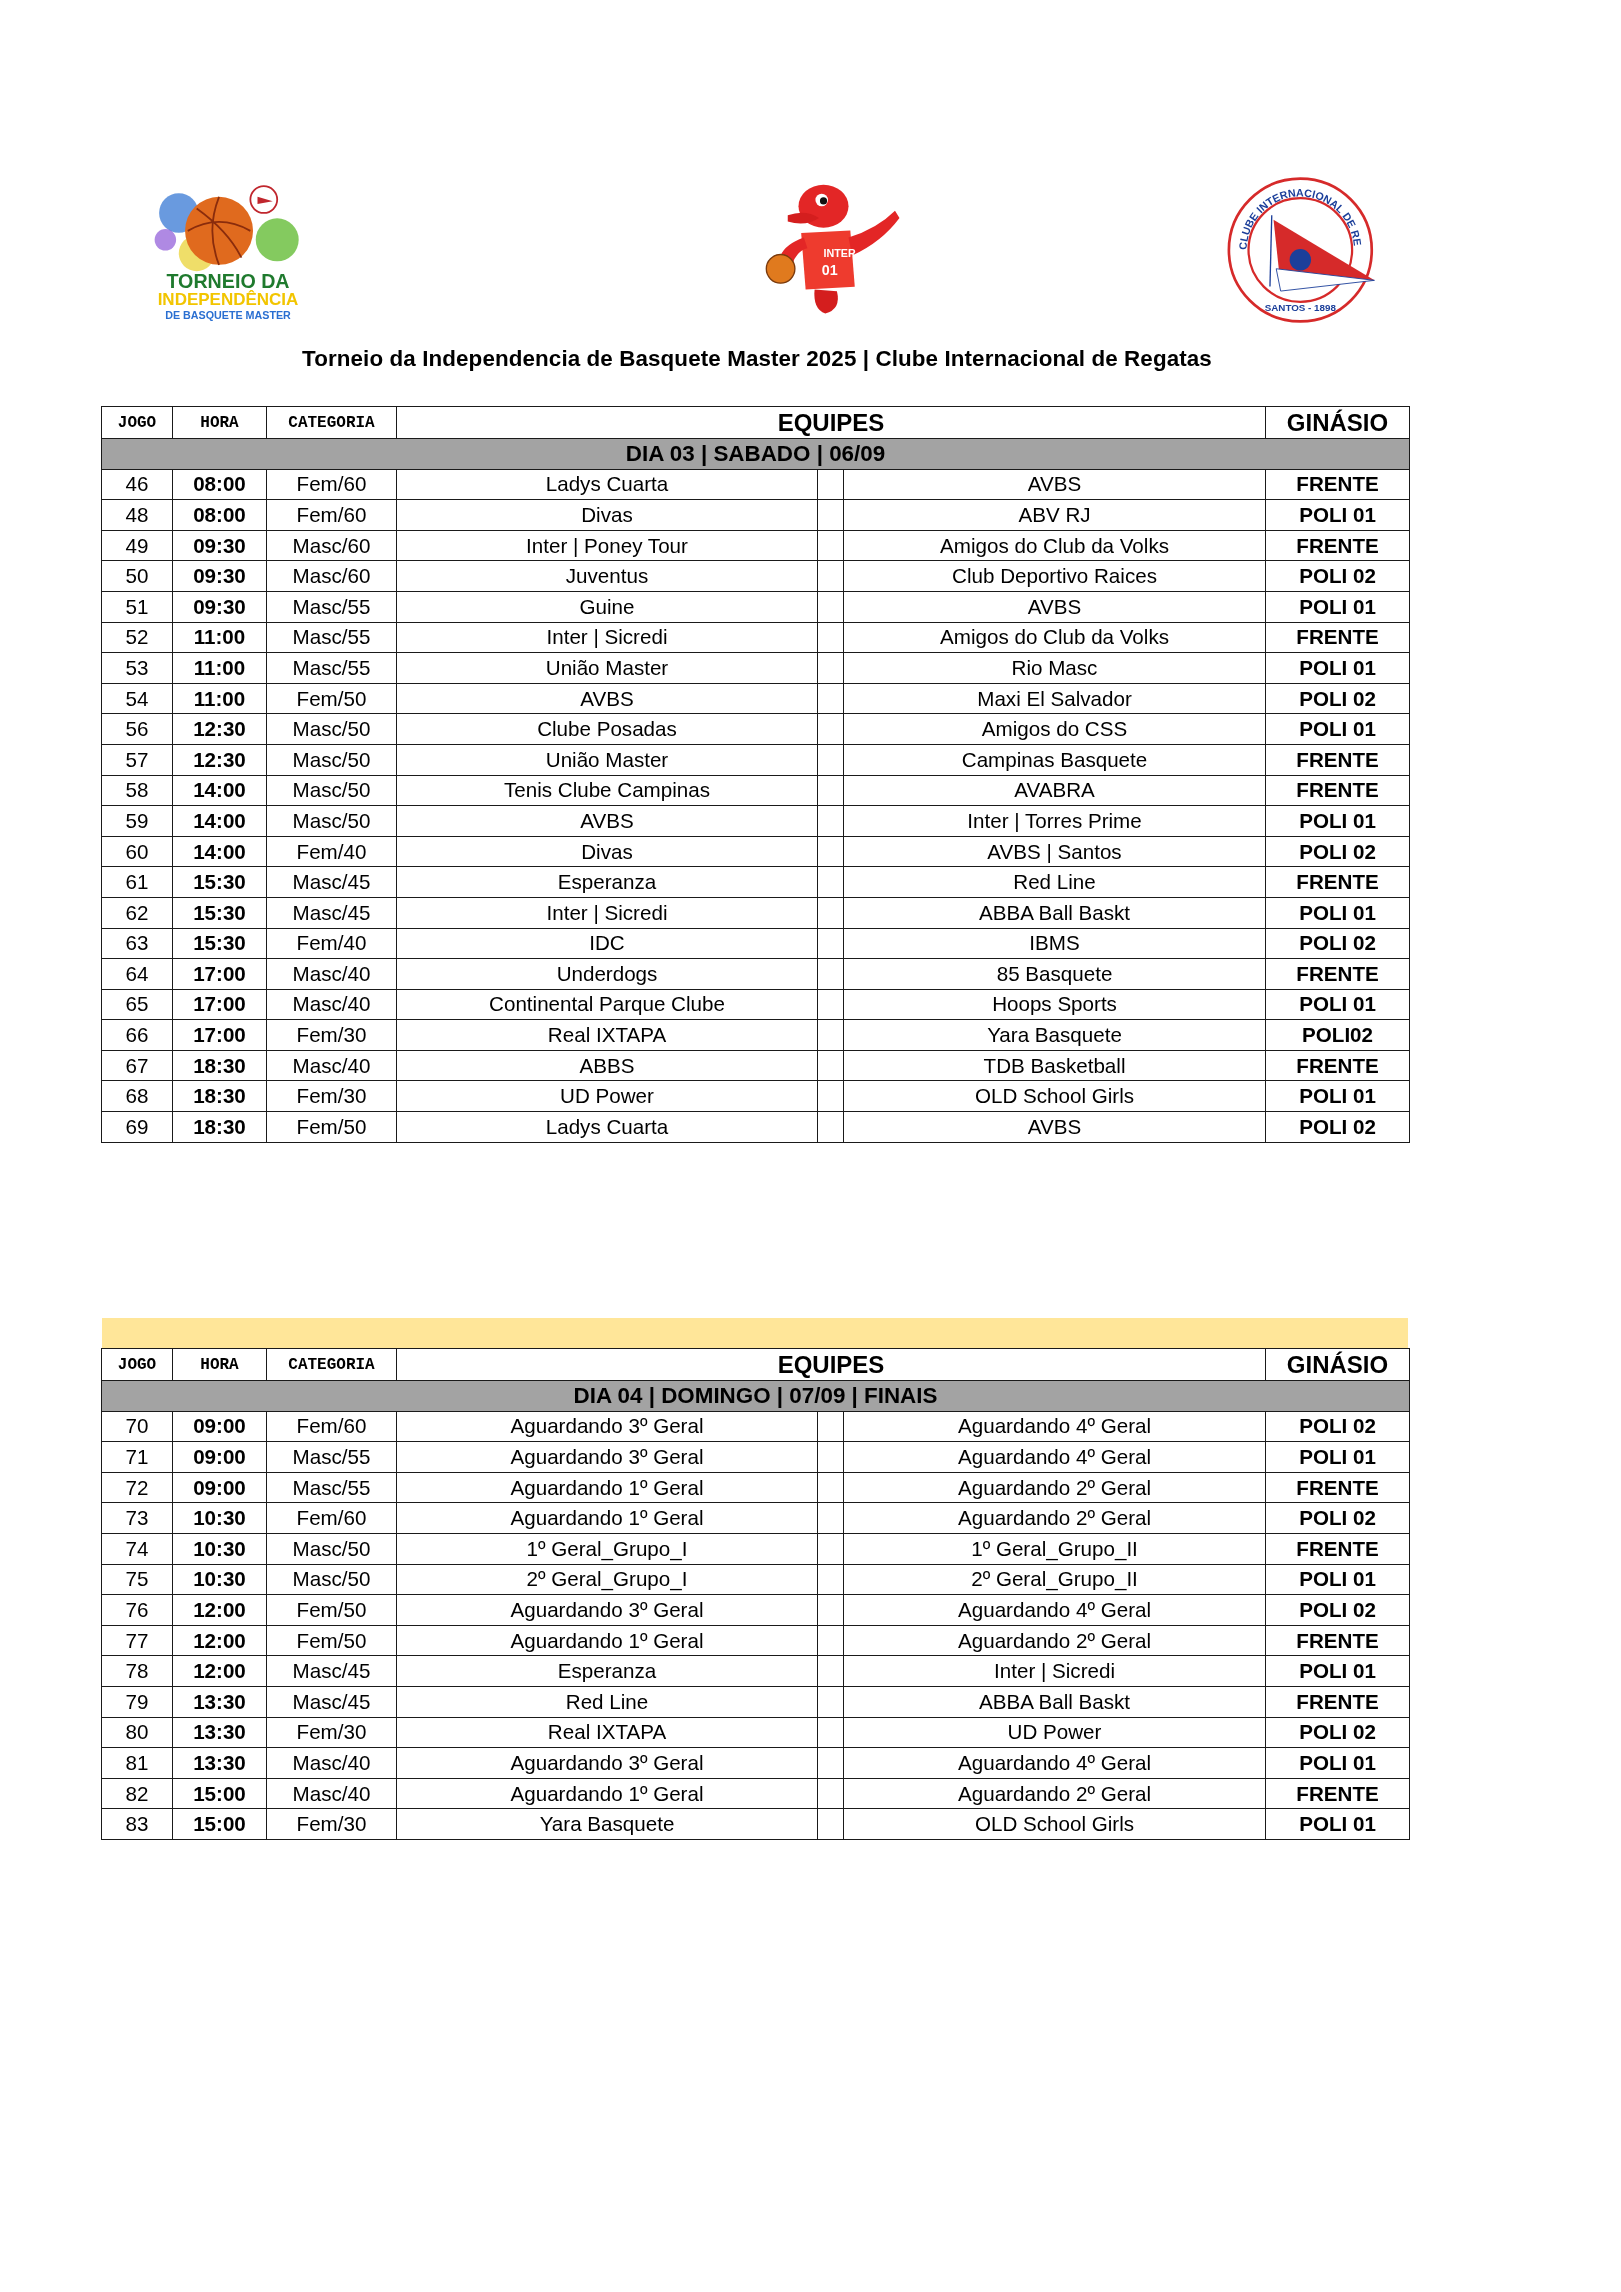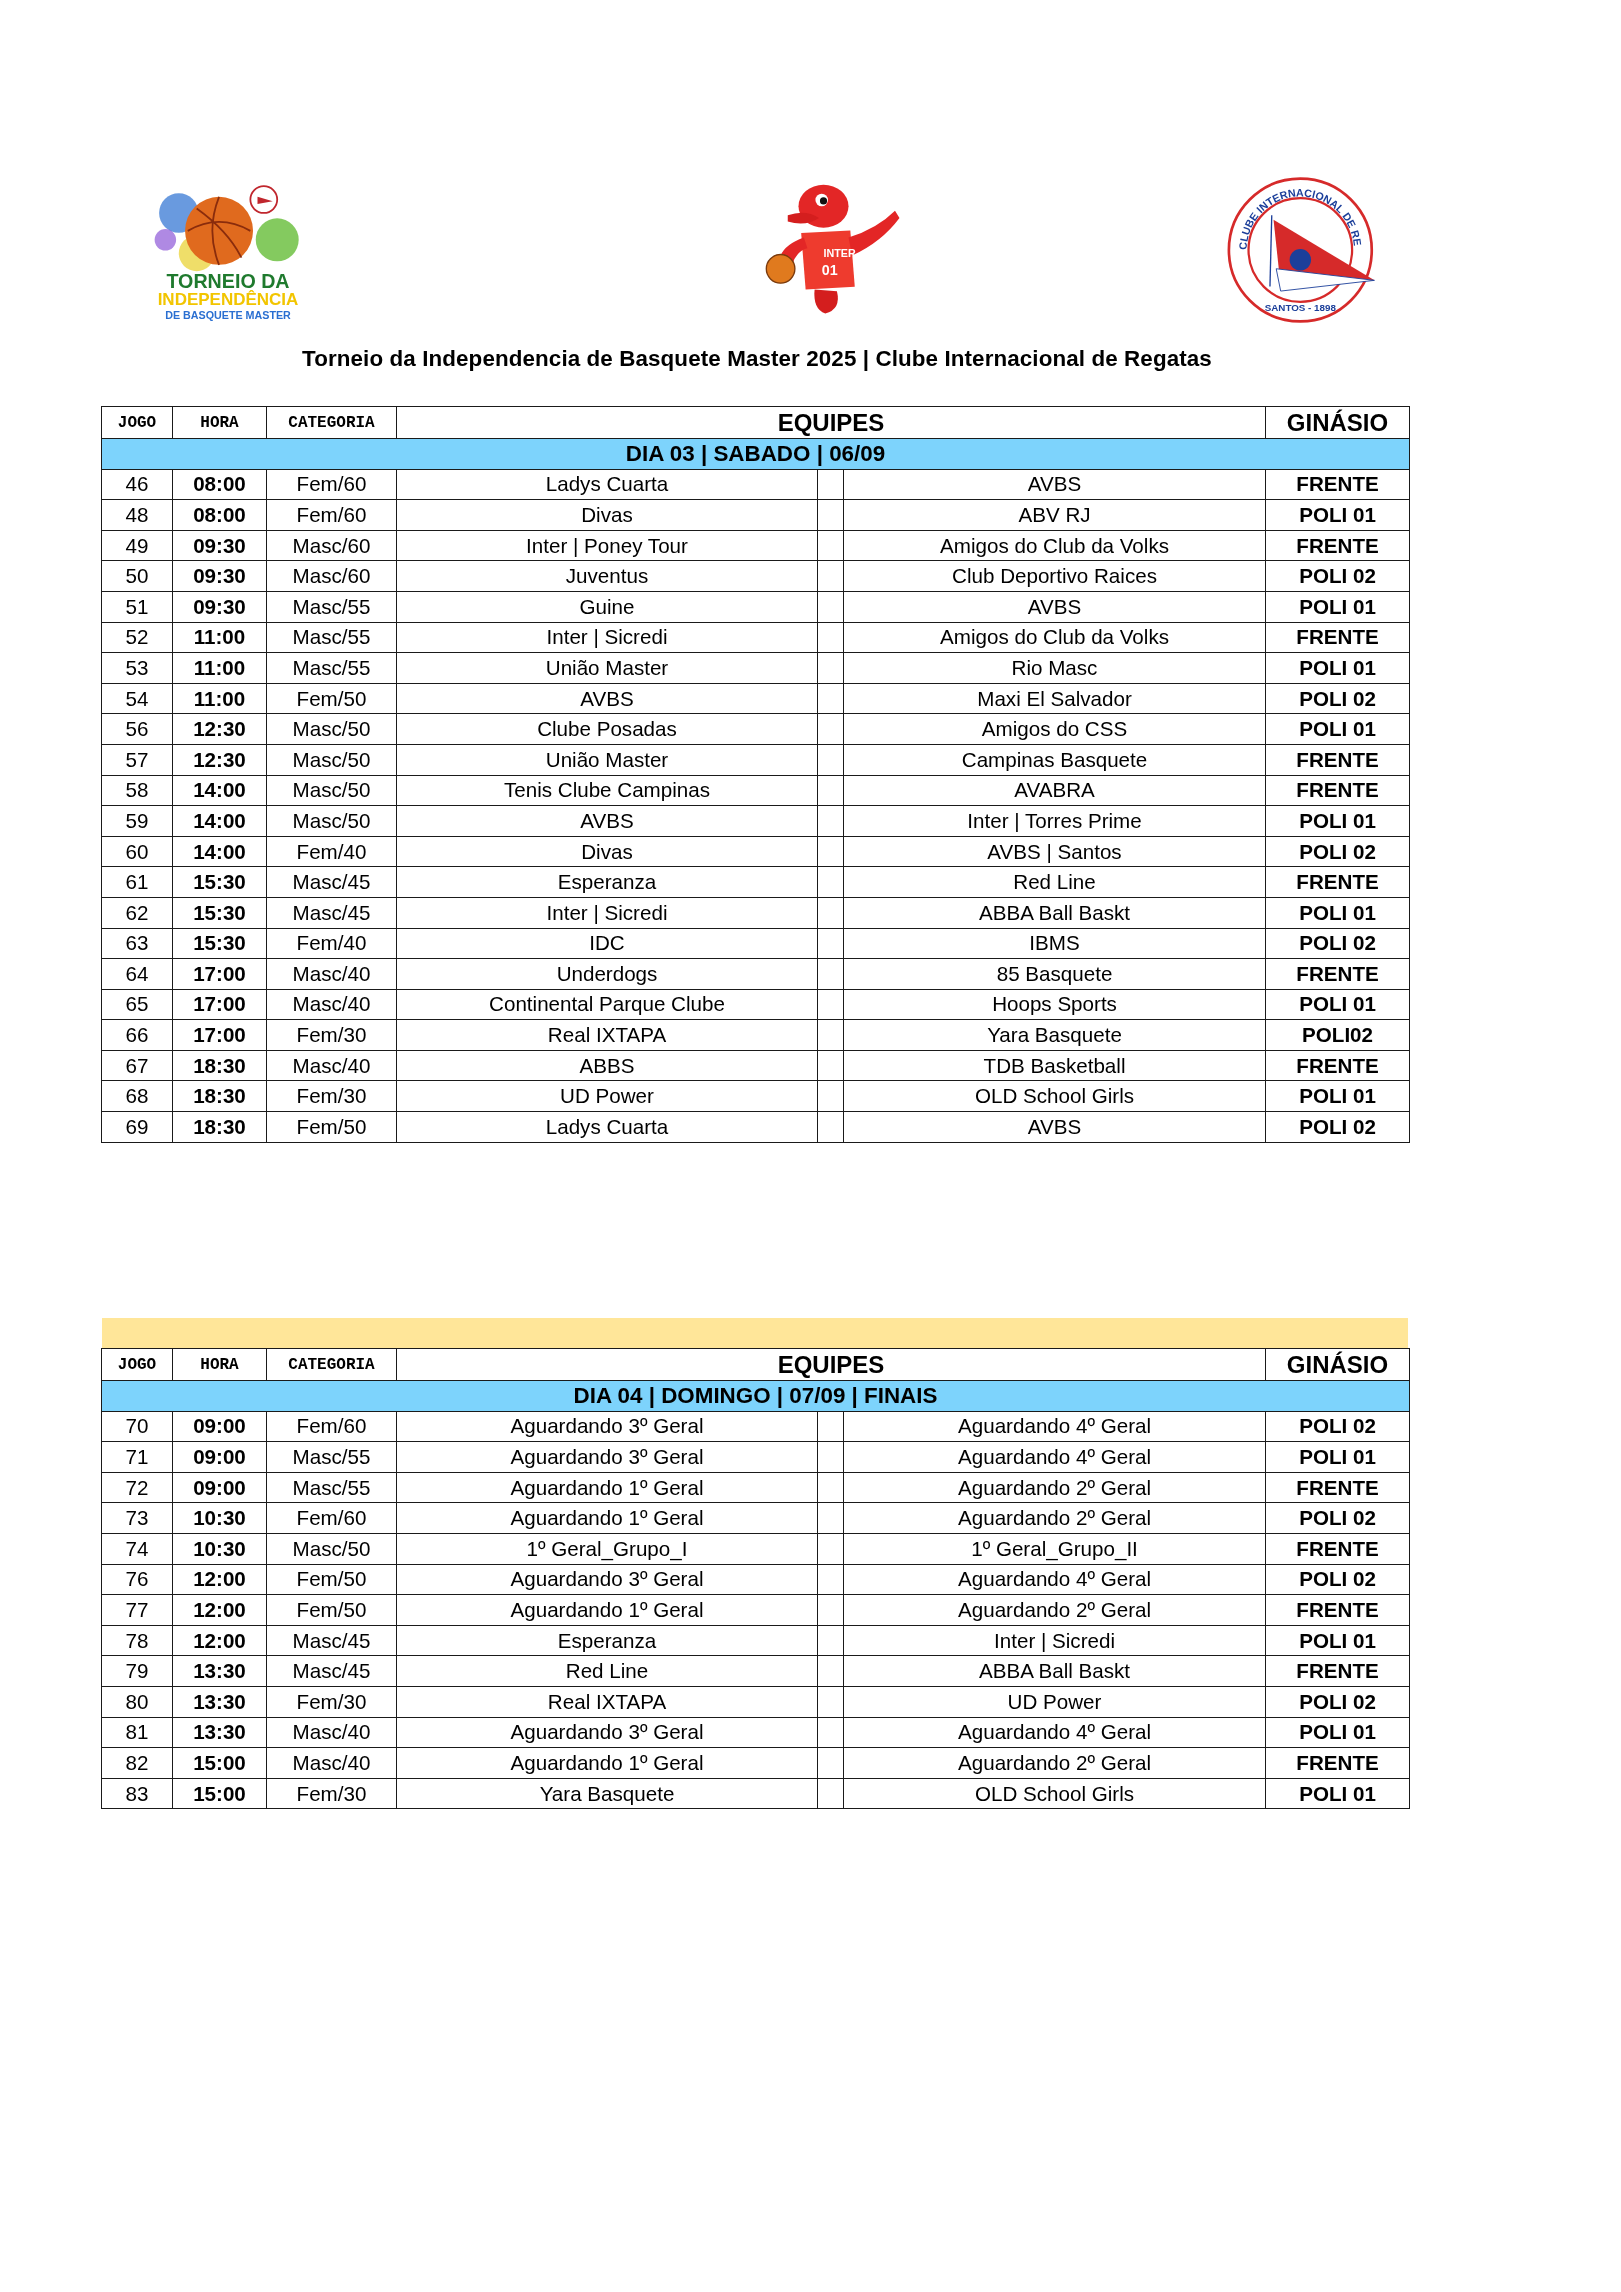--- a/index.html
+++ b/index.html
@@ -6,21 +6,21 @@
   body { width: 1621px; height: 2293px; position: relative; overflow: hidden;
          font-family: "Liberation Sans", "DejaVu Sans", sans-serif; color: #000; }
   .title { position: absolute; left: 0; width: 1514px; top: 346px; text-align: center;
            font-weight: bold; font-size: 22.4px; letter-spacing: 0.1px; }
   table.sched { position: absolute; left: 101px; width: 1308px; border-collapse: collapse; table-layout: fixed; }
   table.sched td { border: 1.8px solid #1a1a1a; padding: 0; text-align: center; vertical-align: middle;
                    overflow: hidden; white-space: nowrap; }
   tr.hdr td { height: 31px; }
   tr.hdr td.small { font-size: 16px; font-weight: bold; font-family: Liberation Mono, monospace; }
   tr.hdr td.big { font-size: 24px; font-weight: bold; margin-left: 46px; }
-  tr.day td { background: #7dd3fc; height: 29.6px; font-size: 22.4px; font-weight: bold; }
+  tr.day td { background: #a3a3a3; height: 29.6px; font-size: 22.4px; font-weight: bold; }
   tr.row td { height: 29.6px; font-size: 20.6px; }
   tr.row td.hora, tr.row td.gin { font-weight: bold; }
   .yellow { position: absolute; left: 102px; width: 1306px; top: 1318px; height: 29.6px; background: #FFE699; }
   .logo { position: absolute; }
 </style>
 </head>
 <body>
 
 <div class="logo" style="left:143px; top:177px; width:170px; height:148px;">
   <svg width="170" height="148" viewBox="0 0 190 165">
@@ -356,20 +356,29 @@
       <tr class="row">
         <td class="jogo">74</td>
         <td class="hora">10:30</td>
         <td class="cat">Masc/50</td>
         <td class="team">1º Geral_Grupo_I</td>
         <td class="sep"></td>
         <td class="team">1º Geral_Grupo_II</td>
         <td class="gin">FRENTE</td>
       </tr>
       <tr class="row">
+        <td class="jogo">75</td>
+        <td class="hora">10:30</td>
+        <td class="cat">Masc/50</td>
+        <td class="team">2º Geral_Grupo_I</td>
+        <td class="sep"></td>
+        <td class="team">2º Geral_Grupo_II</td>
+        <td class="gin">POLI 01</td>
+      </tr>
+      <tr class="row">
         <td class="jogo">76</td>
         <td class="hora">12:00</td>
         <td class="cat">Fem/50</td>
         <td class="team">Aguardando 3º Geral</td>
         <td class="sep"></td>
         <td class="team">Aguardando 4º Geral</td>
         <td class="gin">POLI 02</td>
       </tr>
       <tr class="row">
         <td class="jogo">77</td>

